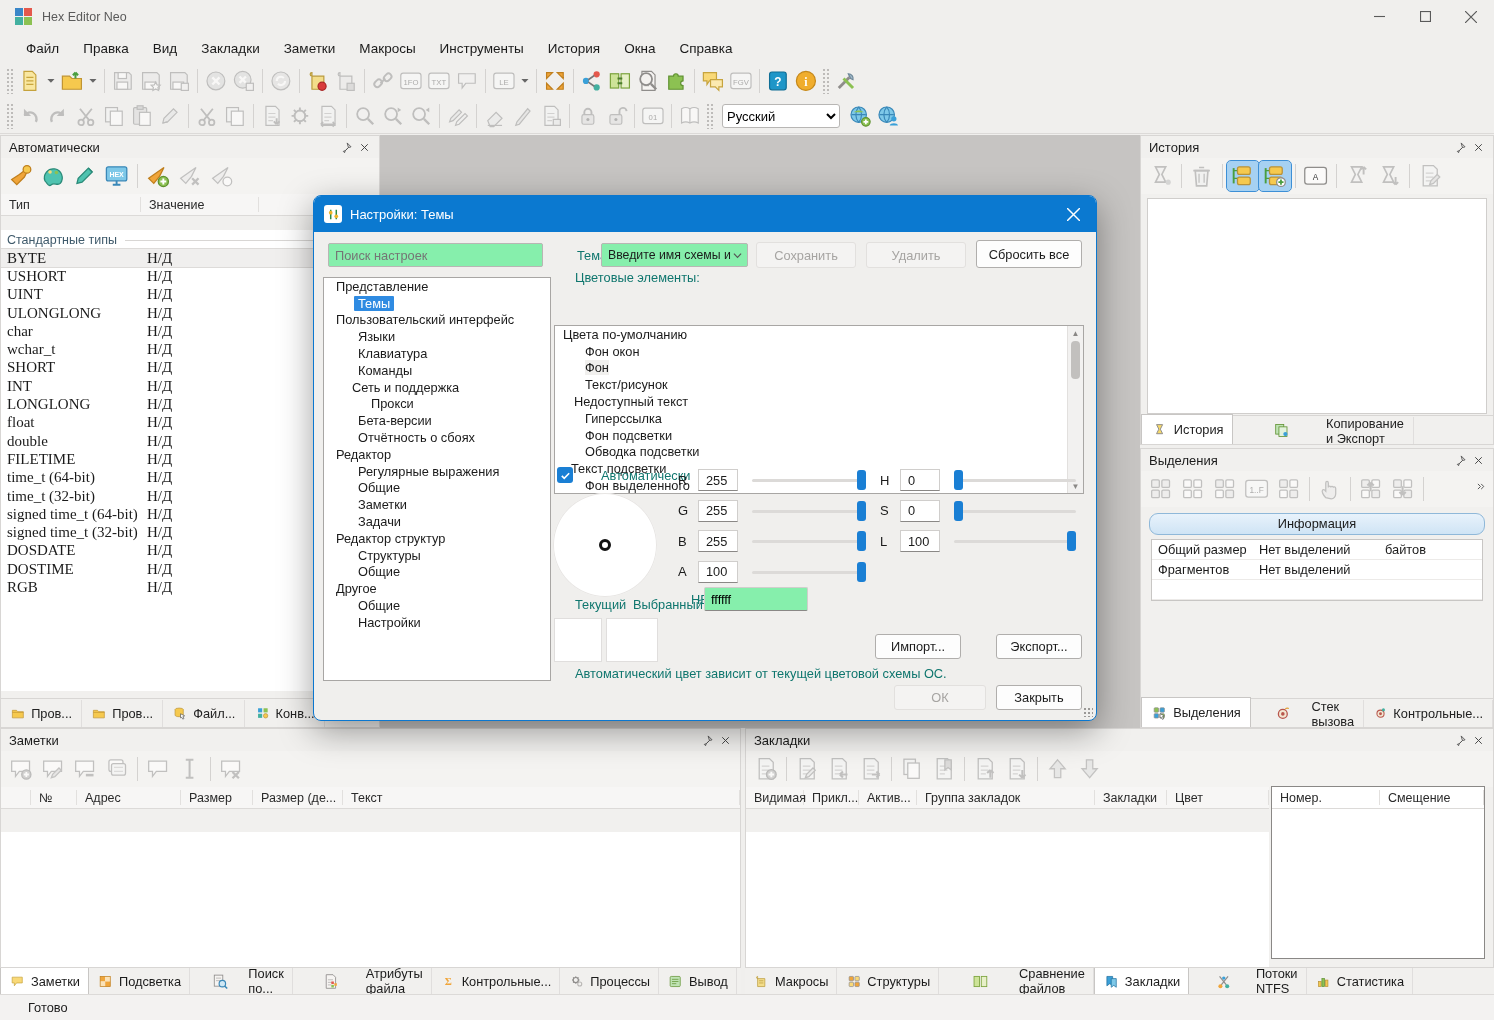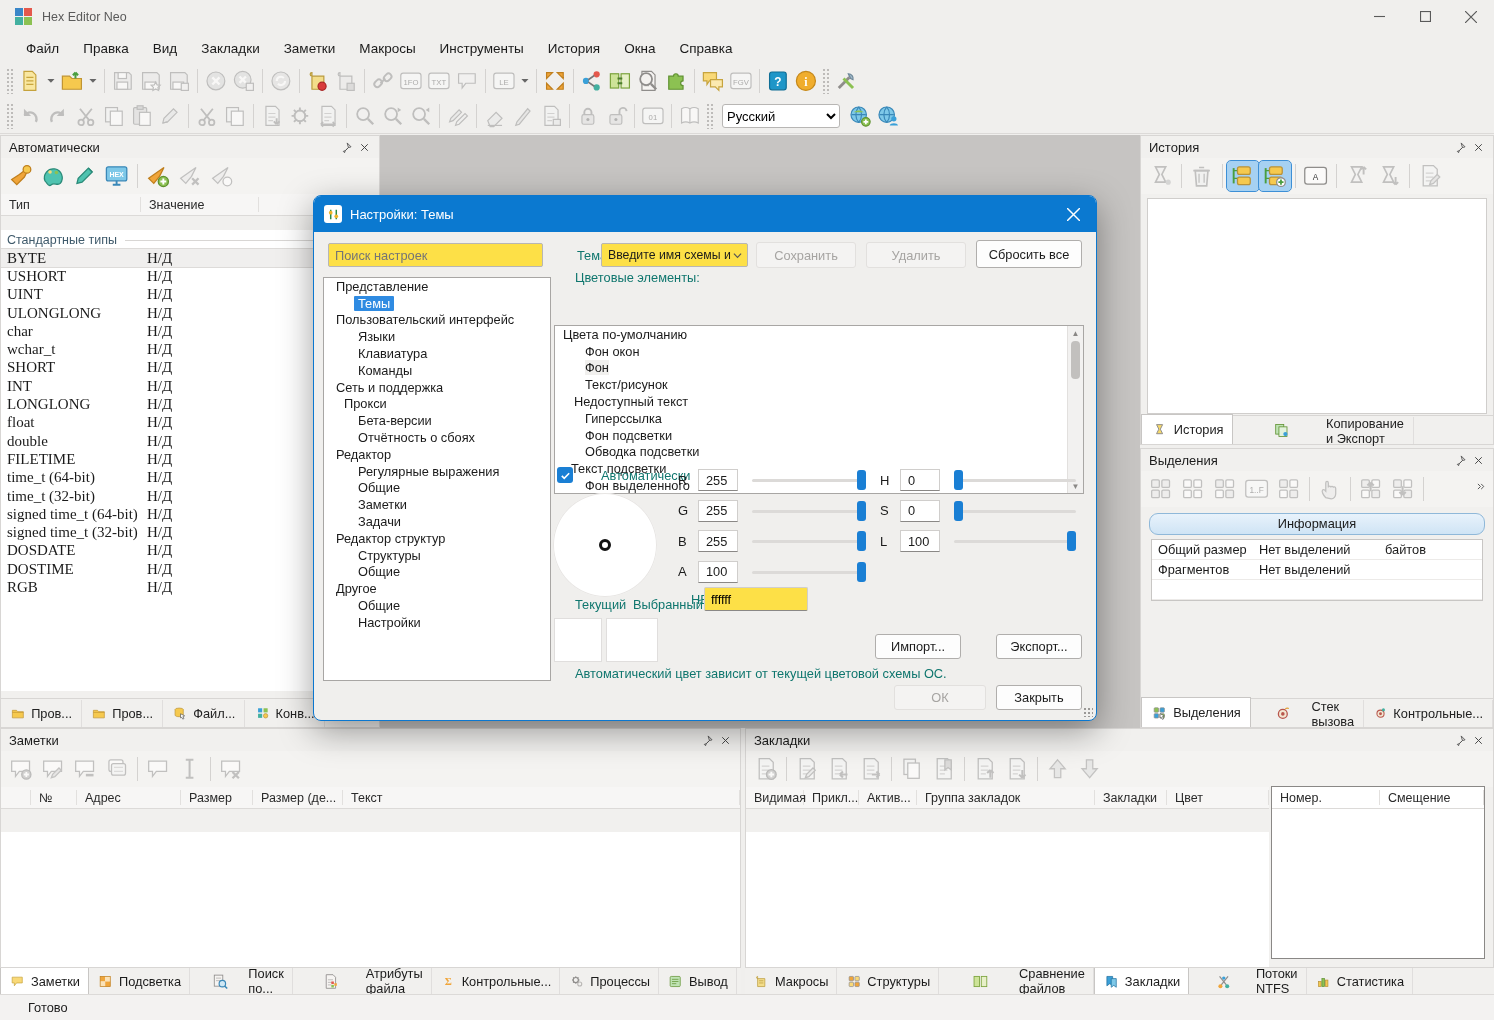--- a/index.html
+++ b/index.html
@@ -77,21 +77,21 @@
   .btab.active{background:#fff;border:1px solid #c8c6c4;border-top:none;}
   
   #statusbar{left:0;top:994px;width:1494px;height:26px;background:#f3f2f1;border-top:1px solid #dcdad8;display:flex;align-items:center;padding-left:28px;box-sizing:border-box;font-size:12.8px;}
   
   #dialog{left:313px;top:195px;width:782px;height:524px;background:#f0efed;border:1px solid #0b77cf;border-radius:8px;box-shadow:0 10px 34px rgba(0,0,0,.38);}
   #dlg-title{height:36px;background:#0b79d0;border-radius:7px 7px 0 0;display:flex;align-items:center;color:#fff;}
   #dlg-title .t{margin-left:8px;font-size:13px;}
   #dlg-close{margin-left:auto;width:46px;height:36px;display:flex;align-items:center;justify-content:center;border-top-right-radius:7px;}
   #dlg-ticon{width:18px;height:18px;margin-left:10px;background:#fff;border-radius:3px;display:flex;align-items:center;justify-content:center;}
   #dlg-ticon svg{width:13px;height:13px;}
-  .field{background:#fde047;border:1px solid #b8b6b4;border-radius:2px;box-sizing:border-box;}
+  .field{background:#86efac;border:1px solid #b8b6b4;border-radius:2px;box-sizing:border-box;}
   input.field{font-family:"Liberation Sans",sans-serif;font-size:12.8px;padding:0 6px;outline:none;}
   .btn{display:flex;align-items:center;justify-content:center;font-size:12.8px;border-radius:3px;box-sizing:border-box;}
   .btn.enabled{background:#fdfdfd;border:1px solid #b0aeac;color:#1b1b1b;}
   .btn.disabled{background:#f4f3f2;border:1px solid #e2e0de;color:#a6a4a2;}
   #dlg-tree{background:#fff;border:1px solid #a8a6a4;overflow:hidden;}
   .tree-item{height:16.8px;display:flex;align-items:center;font-size:12.8px;}
   .tree-item span{padding:0 4px;border-radius:1px;}
   .tree-item.sel span{background:#2f8be2;color:#fff;}
   #dlg-colors{background:#fff;border:1px solid #a8a6a4;position:relative;overflow:hidden;}
   .clr-item{height:16.8px;display:flex;align-items:center;font-size:12.8px;}
@@ -1487,24 +1487,24 @@
       </div>
       <div class="tree-item" style="padding-left: 30px;">
         <span>Языки</span>
       </div>
       <div class="tree-item" style="padding-left: 30px;">
         <span>Клавиатура</span>
       </div>
       <div class="tree-item" style="padding-left: 30px;">
         <span>Команды</span>
       </div>
-      <div class="tree-item" style="padding-left: 8px;">
+      <div class="tree-item" style="padding-left: 24px;">
         <span>Сеть и поддержка</span>
       </div>
-      <div class="tree-item" style="padding-left: 16px;">
+      <div class="tree-item" style="padding-left: 43px;">
         <span>Прокси</span>
       </div>
       <div class="tree-item" style="padding-left: 30px;">
         <span>Бета-версии</span>
       </div>
       <div class="tree-item" style="padding-left: 30px;">
         <span>Отчётность о сбоях</span>
       </div>
       <div class="tree-item" style="padding-left: 8px;">
         <span>Редактор</span>

